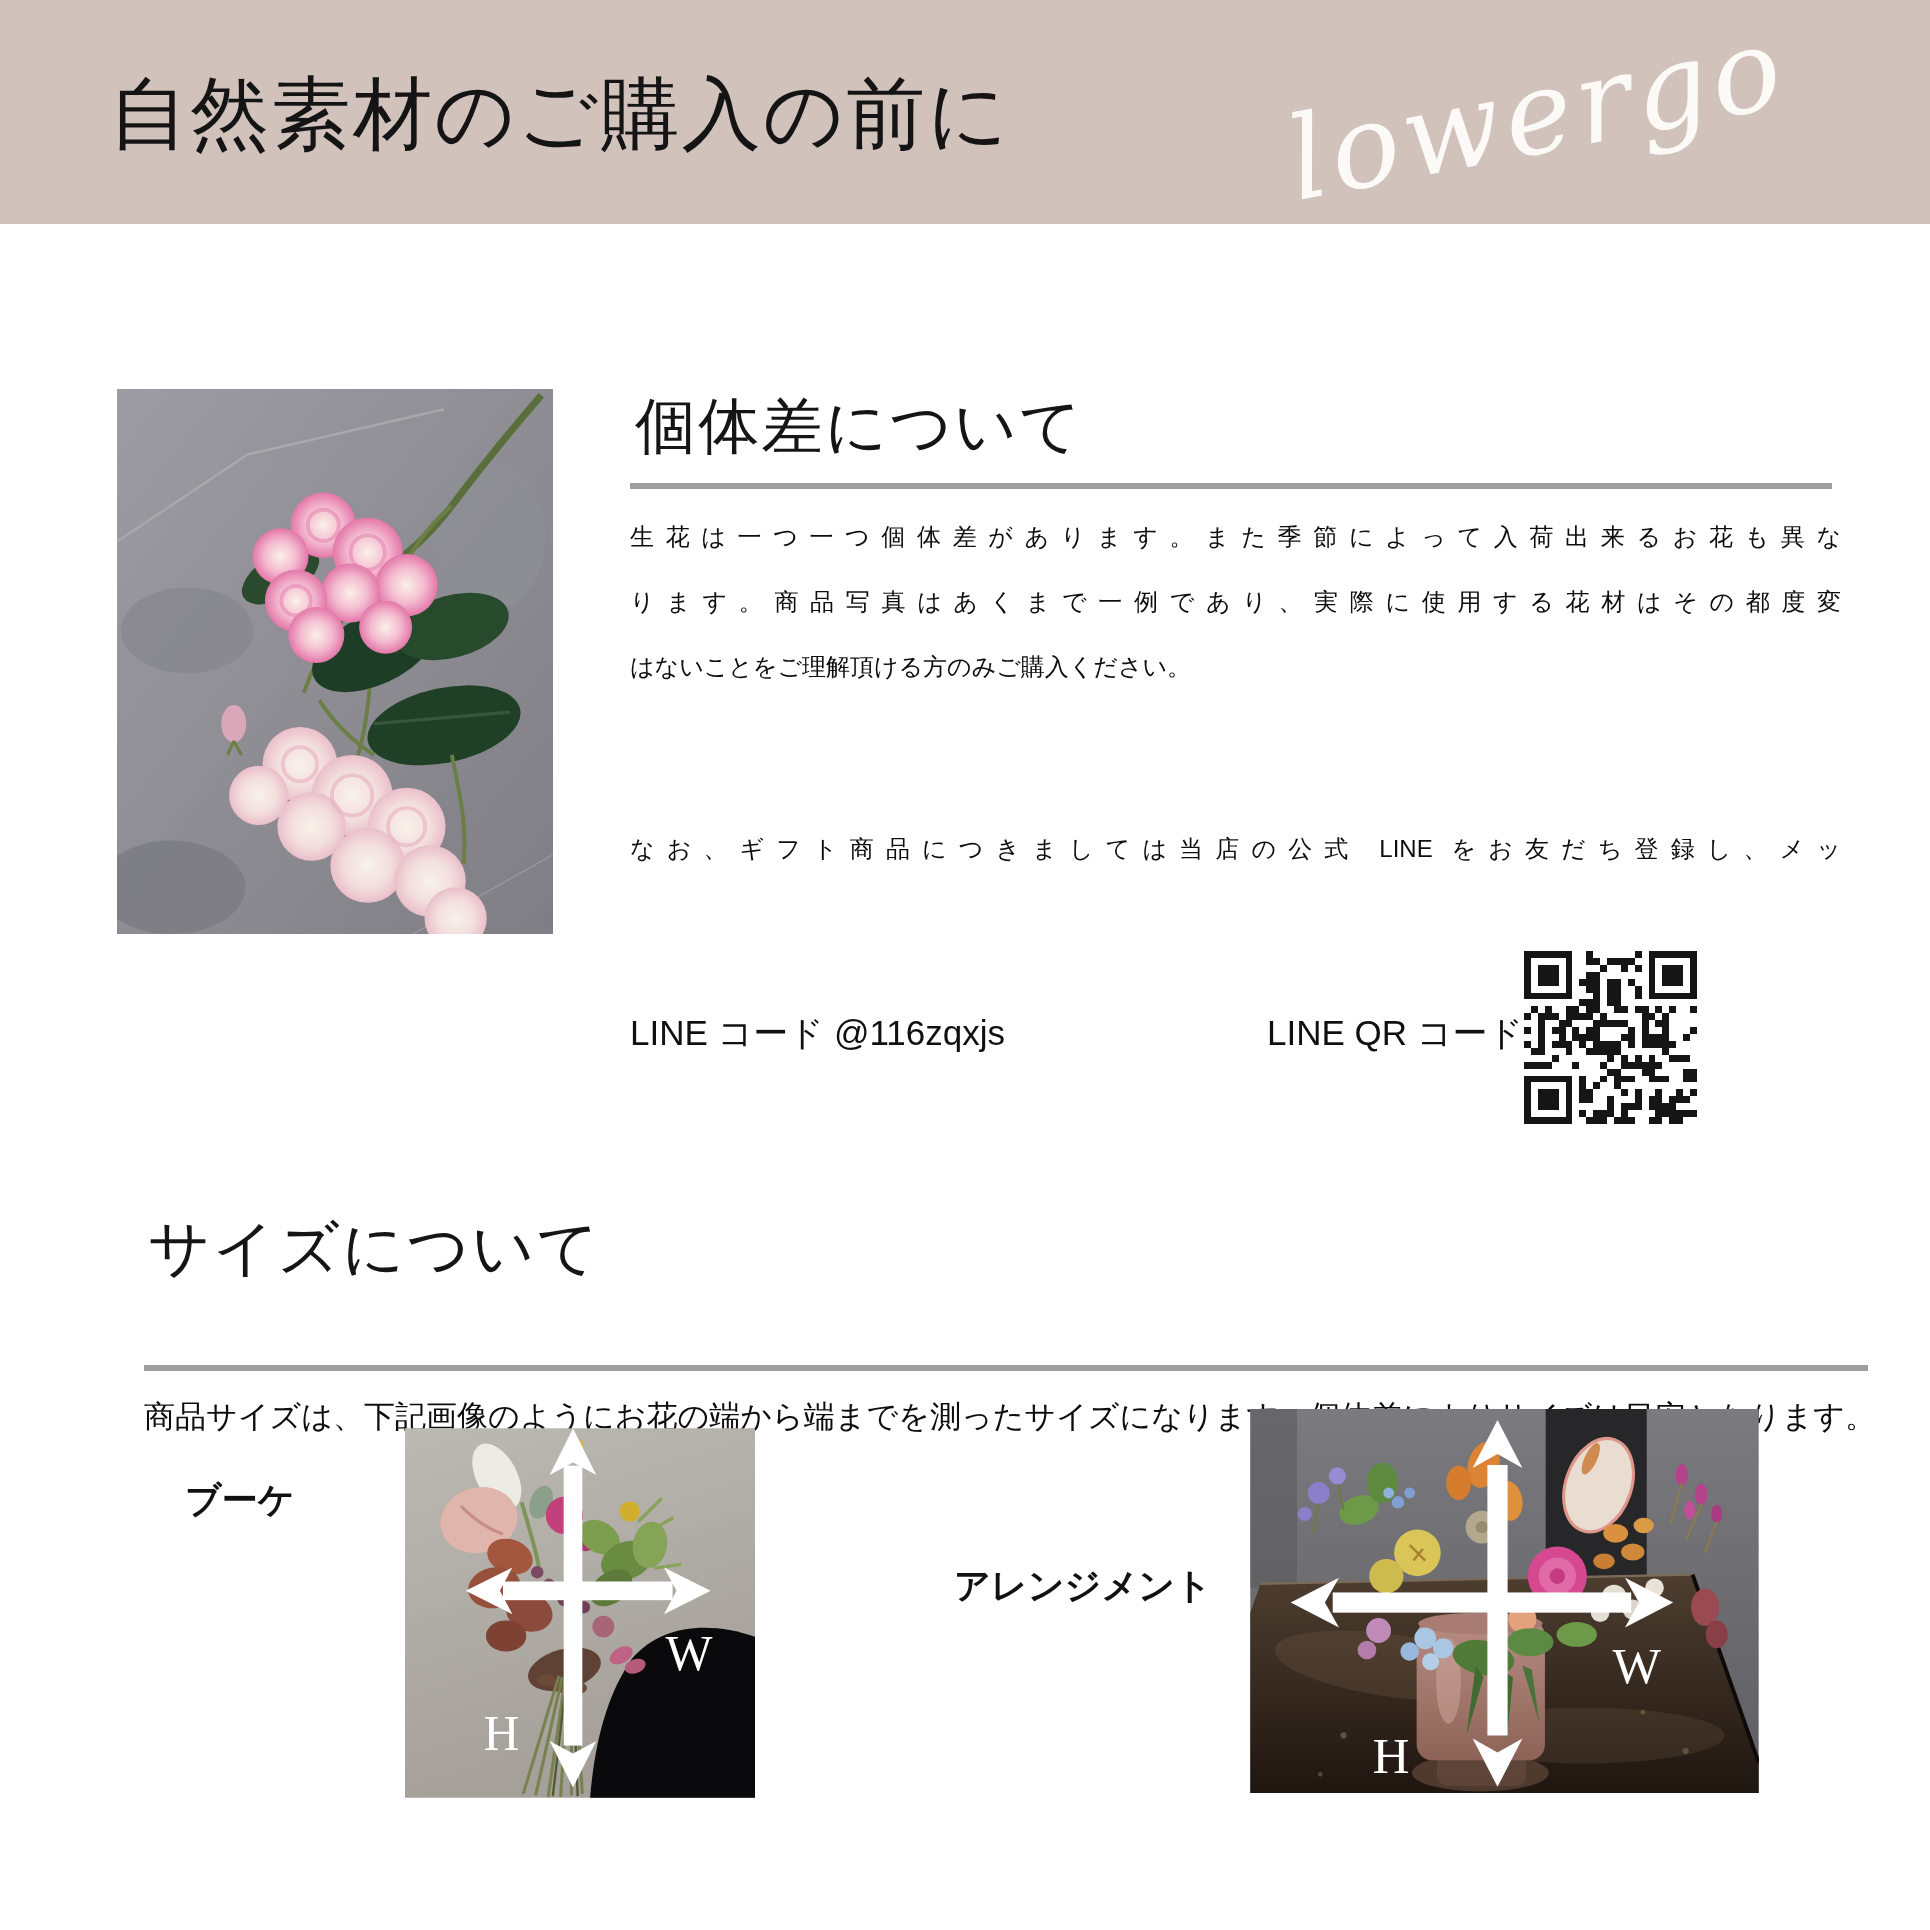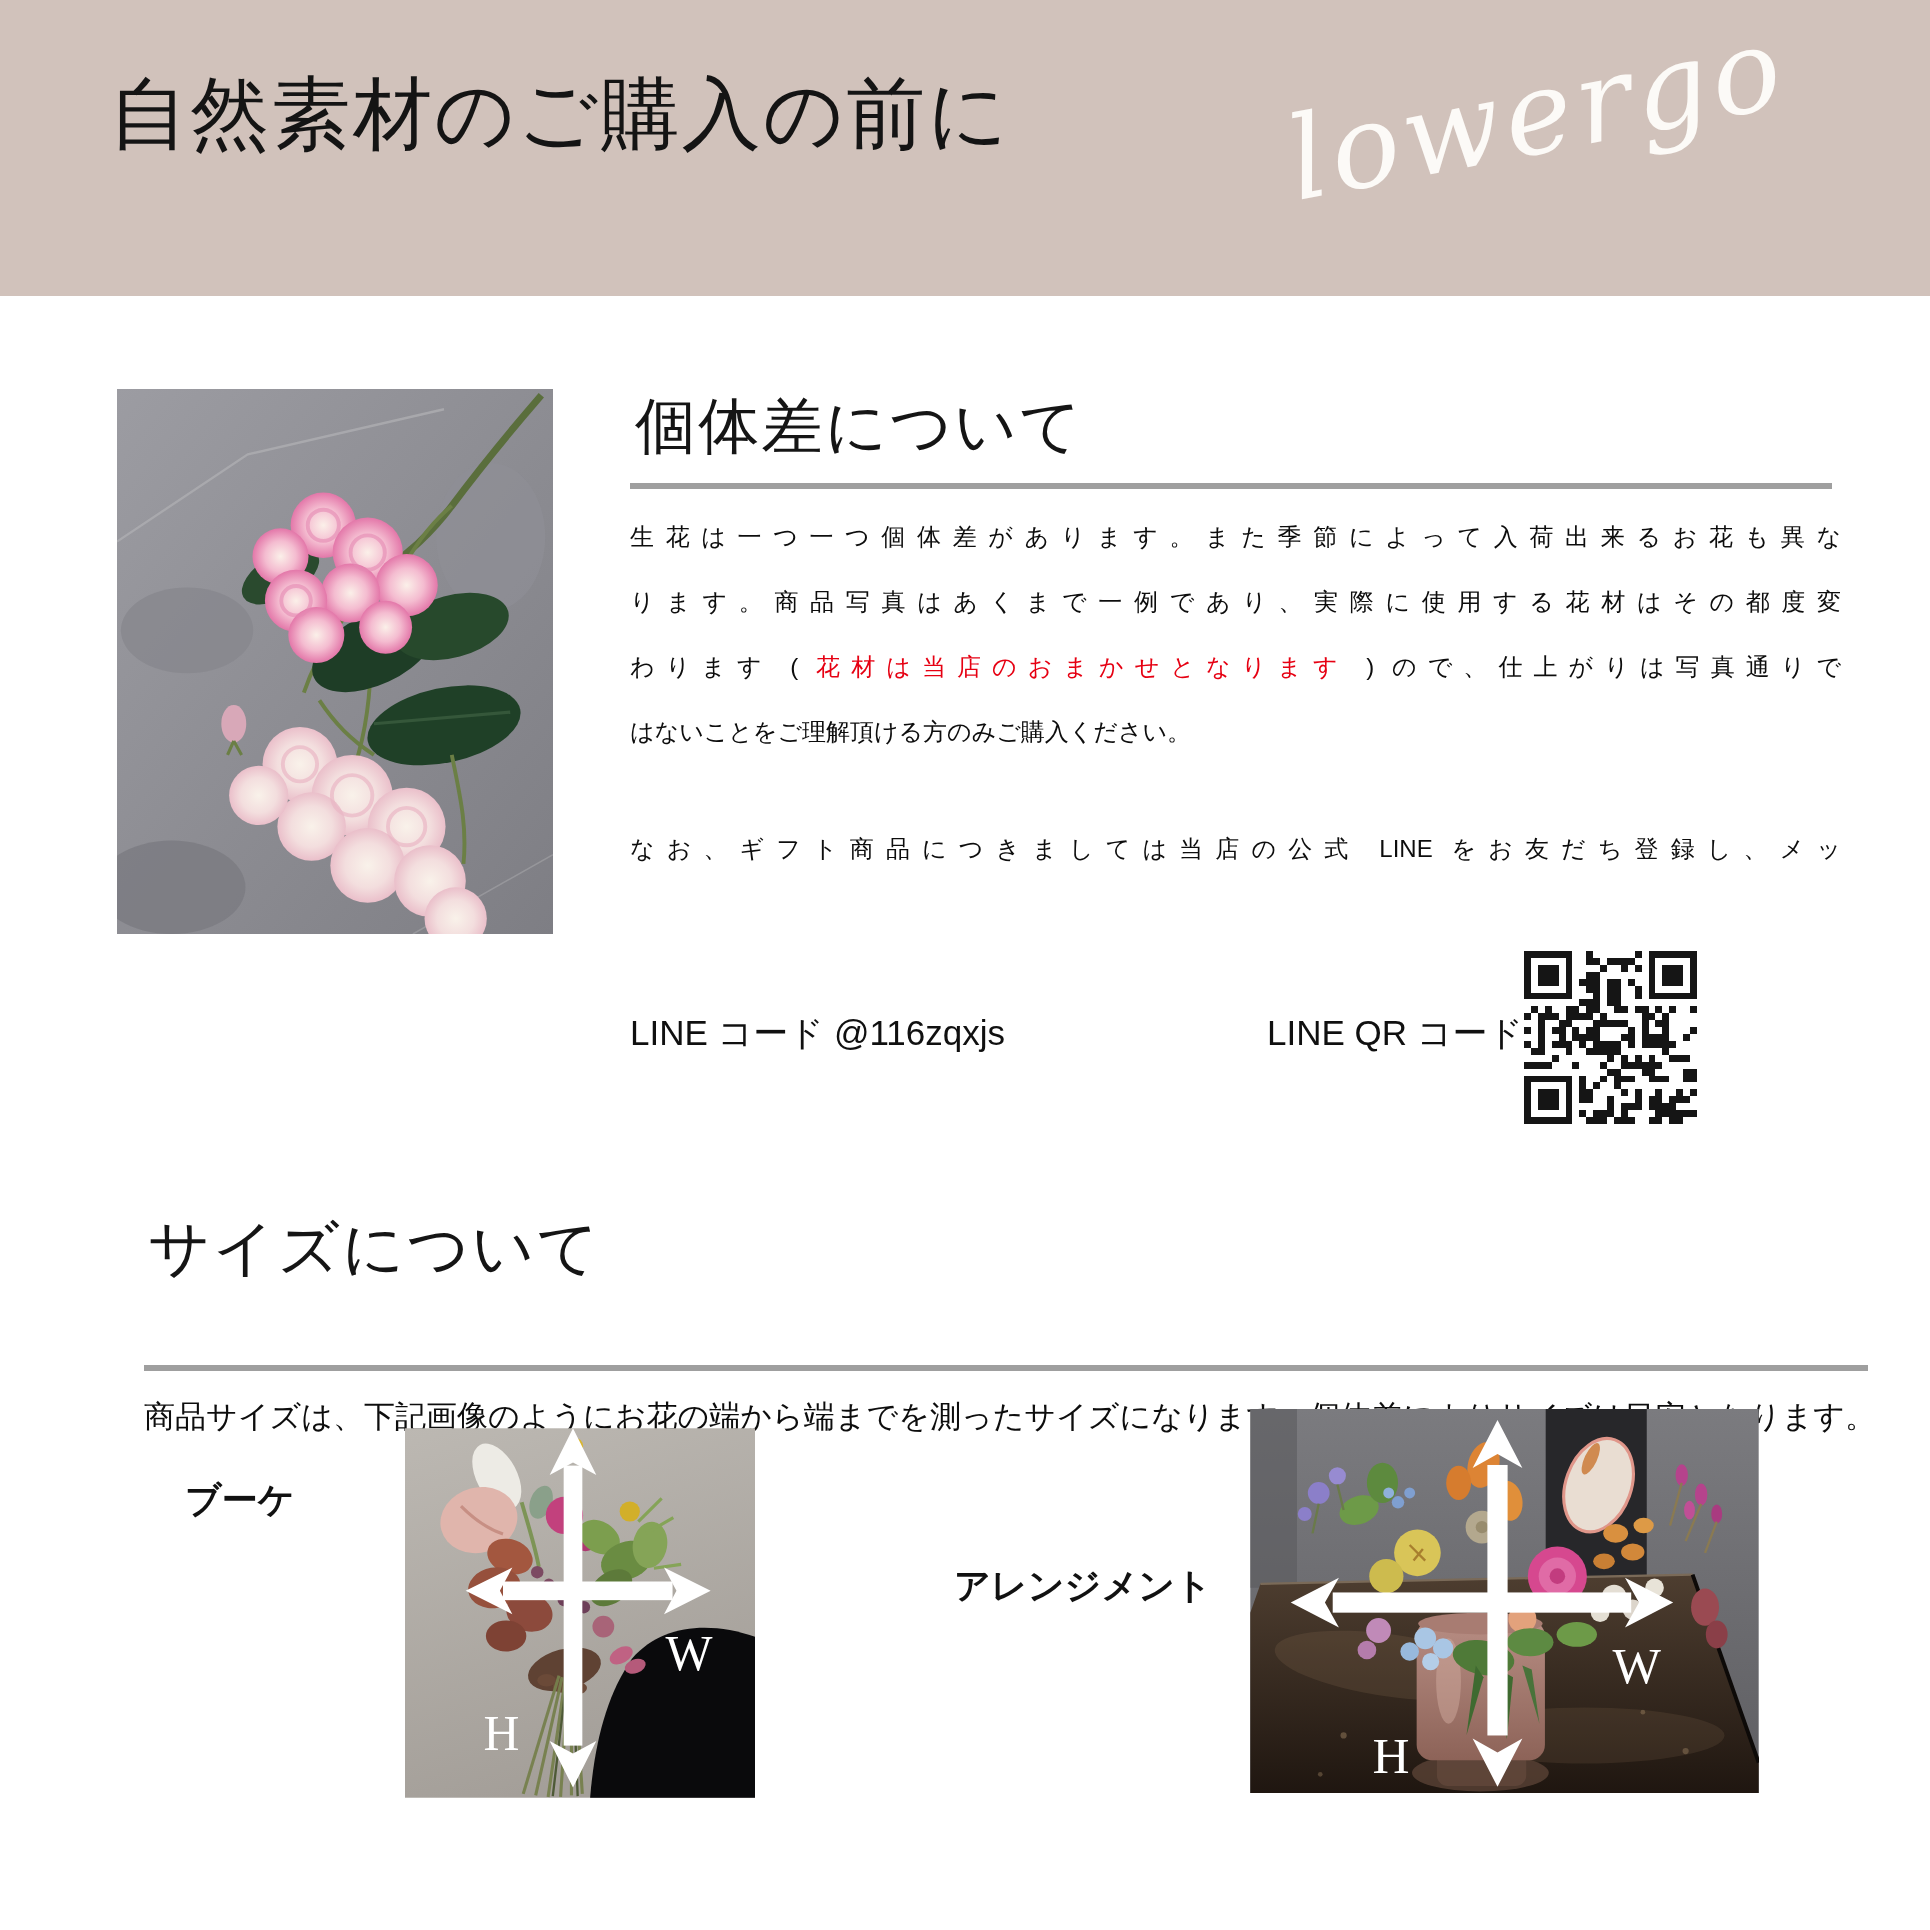--- a/index.html
+++ b/index.html
@@ -1,19 +1,19 @@
 <!DOCTYPE html>
 <html style="--banner-bg: #d1c2bb; --accent-red: #e60012; --rule-gray: #9f9f9f;font-size:12.5px"><head>
 <meta charset="utf-8">
 <style>
   html,body{margin:0;padding:0;background:#fff;}
   .page{position:relative;width:1930px;height:1930px;background:#ffffff;overflow:hidden;
         font-family:"Liberation Sans","DejaVu Sans",sans-serif;color:#101010;}
   
-  .banner{position:absolute;left:0;top:0;width:1930px;height:296px;background:var(--banner-bg,#d1c2bb);}
+  .banner{position:absolute;left:0;top:0;width:1930px;height:224px;background:var(--banner-bg,#d1c2bb);}
   .page-title{position:absolute;left:109px;top:62px;margin:0;
         font-family:"Liberation Serif","DejaVu Serif",serif;font-weight:normal;
         font-size:79px;letter-spacing:2.3px;color:#141414;white-space:nowrap;}
   .brand-logo{position:absolute;top:26.5px;right:142px;
         font-family:"DejaVu Serif",serif;font-style:italic;font-size:115px;line-height:1.5;
         color:#fcfaf7;transform:rotate(-11deg);letter-spacing:4.7px;white-space:nowrap;}
   
   .h-serif{position:absolute;margin:6px;font-family:"Liberation Serif","DejaVu Serif",serif;
         font-weight:normal;font-size:61px;letter-spacing:2.3px;color:#151515;white-space:nowrap;}
   #h-individual{left:629px;top:380px;}
@@ -115,21 +115,20 @@
         <path d="M260,400 C280,430 300,450 330,470 M430,470 C440,520 450,560 445,610" fill="none" stroke="#6b7f45" stroke-width="5"></path>
       </svg>
     </div>
 
     <h2 class="h-serif" id="h-individual">個体差について</h2>
     <div class="rule" id="rule1"></div>
 
     <div class="para" id="para1">
       <div class="jline">生花は一つ一つ個体差があります。また季節によって入荷出来るお花も異な</div>
       <div class="jline">ります。商品写真はあくまで一例であり、実際に使用する花材はその都度変</div>
-      <div class="jline"><span>わります ( </span><span class="red">花材は当店のおまかせとなります</span><span> ) ので、仕上がりは写真通りで</span></div>
       <div class="jline last">はないことをご理解頂ける方のみご購入ください。</div>
     </div>
 
     <div class="para" id="para2">
       <div class="jline">なお、ギフト商品につきましては当店の公式 LINE をお友だち登録し、メッ</div>
     </div>
 
     <span id="line-code">LINE コード @116zqxjs</span>
     <span id="line-qr-label">LINE QR コード</span>
 

